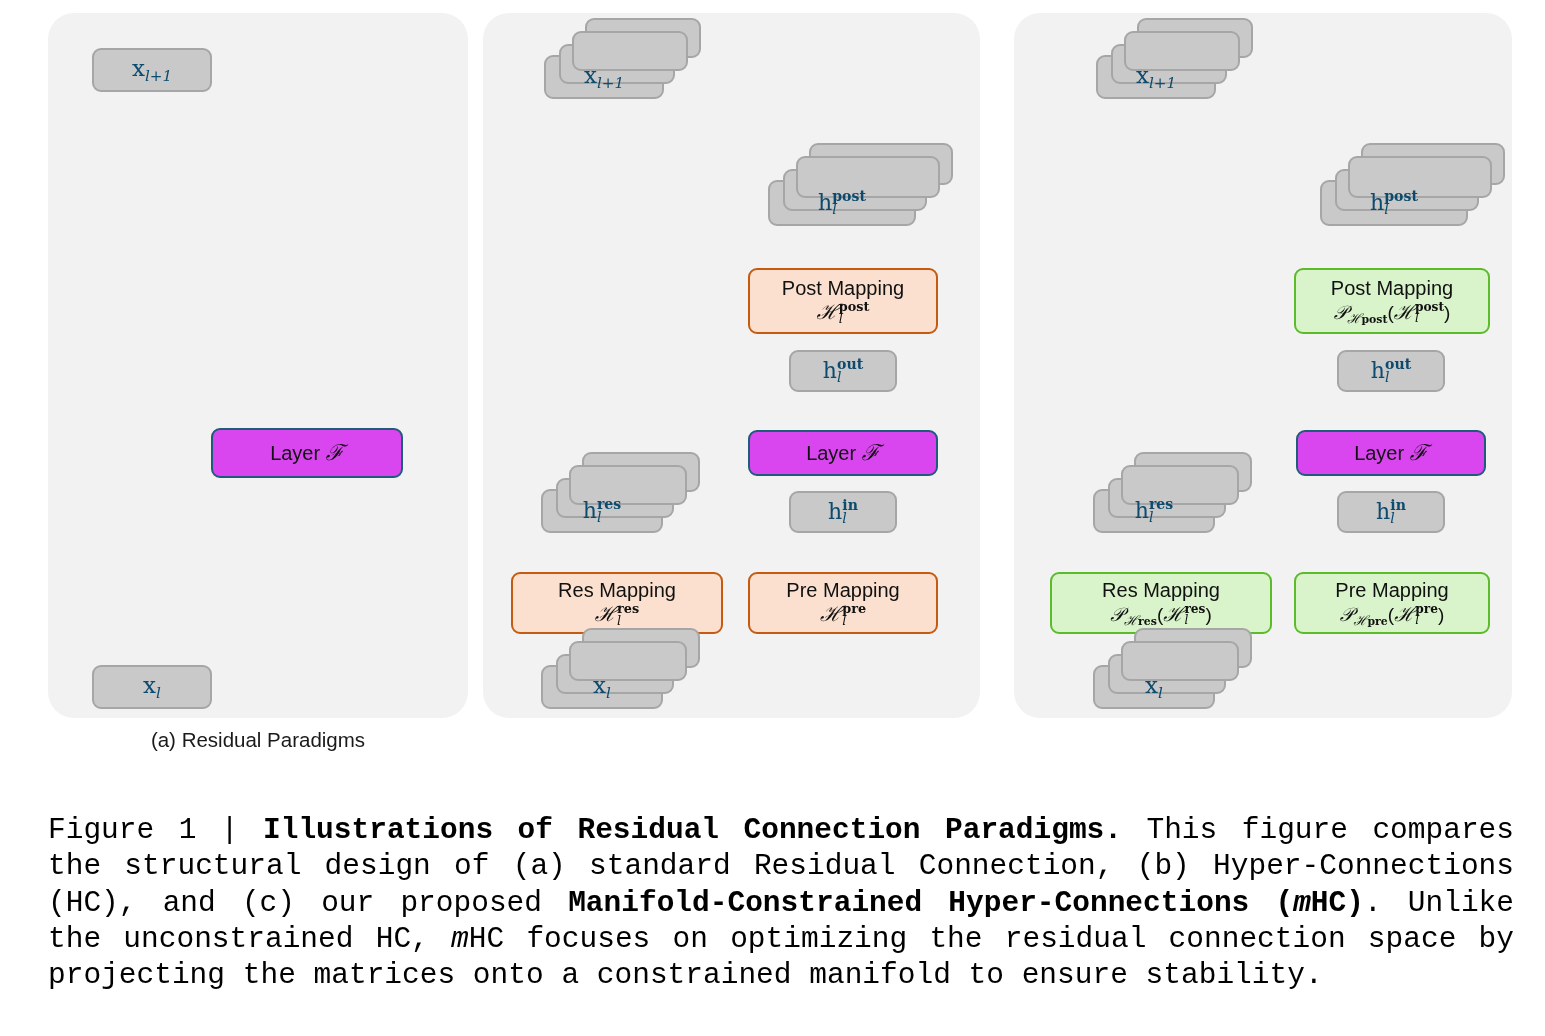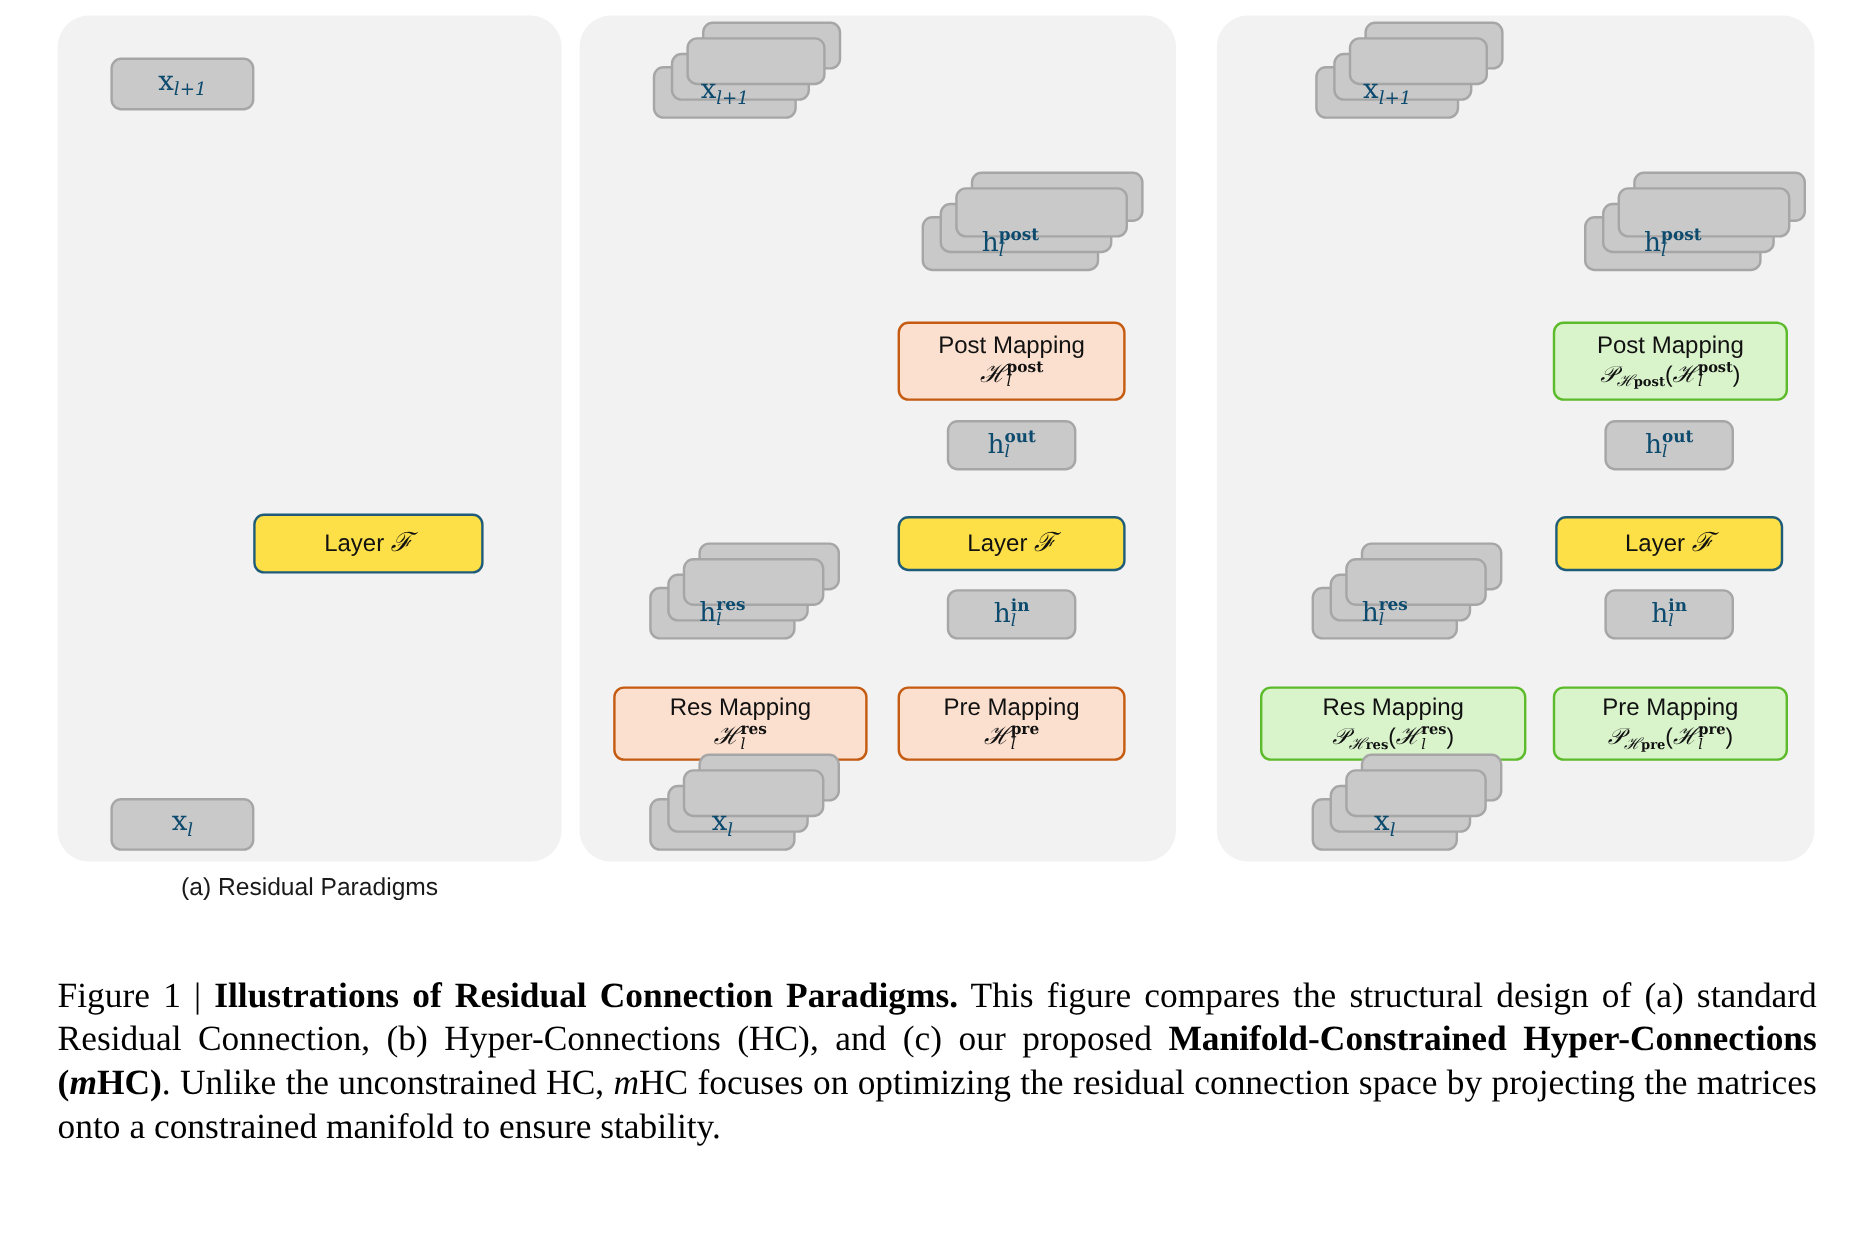--- a/index.html
+++ b/index.html
@@ -20,21 +20,21 @@
   #cap-c{left:1014px;width:498px;}
   .panel-caption i{font-style:italic;}
 
   
   .node{position:absolute;box-sizing:border-box;border-radius:9px;
         display:flex;align-items:center;justify-content:center;
         text-align:center;line-height:1.12;}
   .node .lbl{position:relative;z-index:3;}
 
   .gray { background:#c9c9c9; border:2px solid #a6a6a6; color:#0c4a6e; }
-  .blue { background:#fde047; border:2.5px solid #1f5c7a; color:#111; }
+  .blue { background:#d946ef; border:2.5px solid #1f5c7a; color:#111; }
   .orange{ background:#fbe0cf; border:2.5px solid #c55a11; color:#111; }
   .green{ background:#d9f3cb; border:2.5px solid #5cbb2b; color:#111; }
 
   
   .stack::before,.stack::after,.stack>.sh3{
     content:"";position:absolute;left:0;top:0;width:100%;height:100%;
     background:#c9c9c9;border:2px solid #a6a6a6;border-radius:9px;box-sizing:border-box;}
   .stack::before{transform:translate(13px,-13px);z-index:0;}
   .stack>.sh3{transform:translate(26px,-26px);z-index:-1;}
   .stack::after{transform:translate(39px,-39px);z-index:-2;}
@@ -50,21 +50,21 @@
   .supsub i{display:block;font-style:italic;font-family:"DejaVu Serif",serif;}
 
   .name{font-size:20px;font-family:"Liberation Sans",sans-serif;display:block;}
   .form{font-size:20px;display:block;margin-top:1px;}
 
   
   .arrows{position:absolute;left:0;top:0;width:1545px;height:1036px;pointer-events:none;}
 
   
   #figure-caption{position:absolute;left:48px;top:812px;width:1466px;
-    font-family:Liberation Serif, serif;font-size:29.5px;line-height:1.23;
+    font-family:Liberation Mono, monospace;font-size:29.5px;line-height:1.23;
     color:#000;text-align:justify;}
   #figure-caption b{font-weight:700;}
   #figure-caption i{font-style:italic;}
 </style>
 </head>
 <body>
 
 <div class="figure">
 
   <svg class="arrows" viewBox="0 0 1545 1036">

